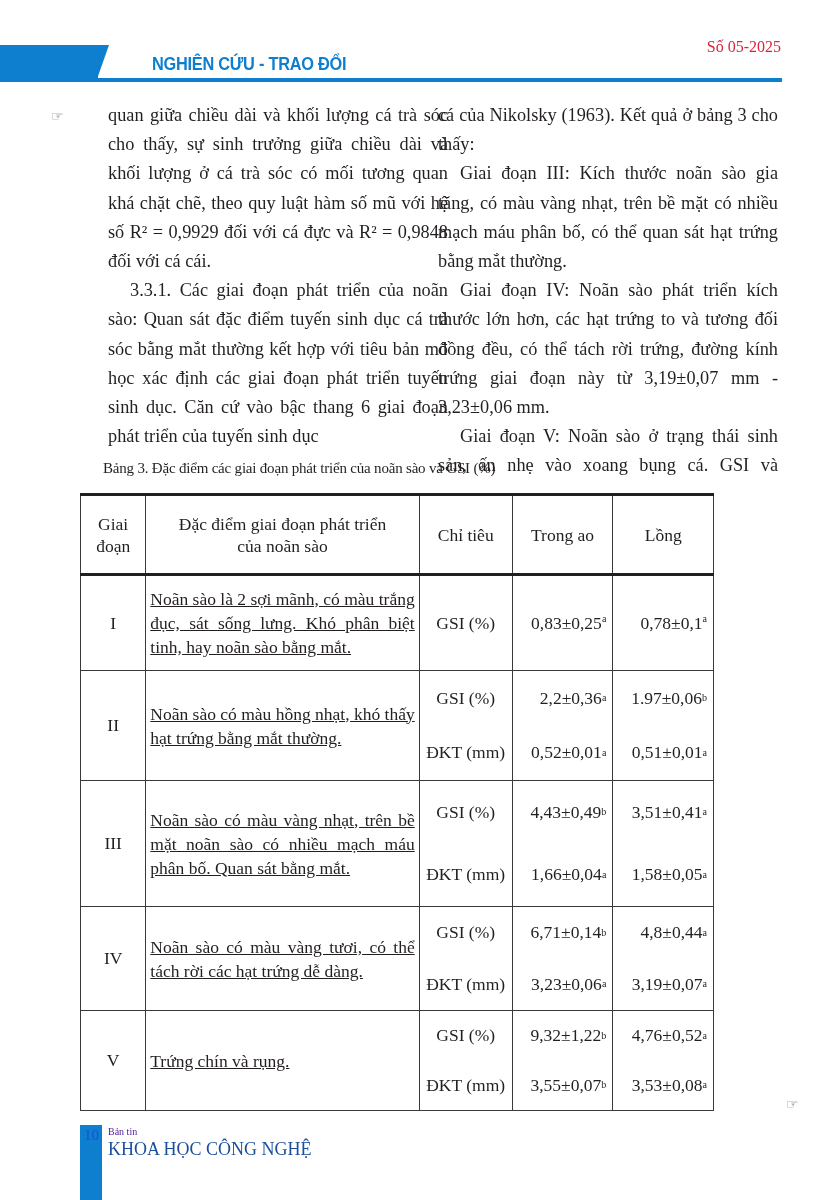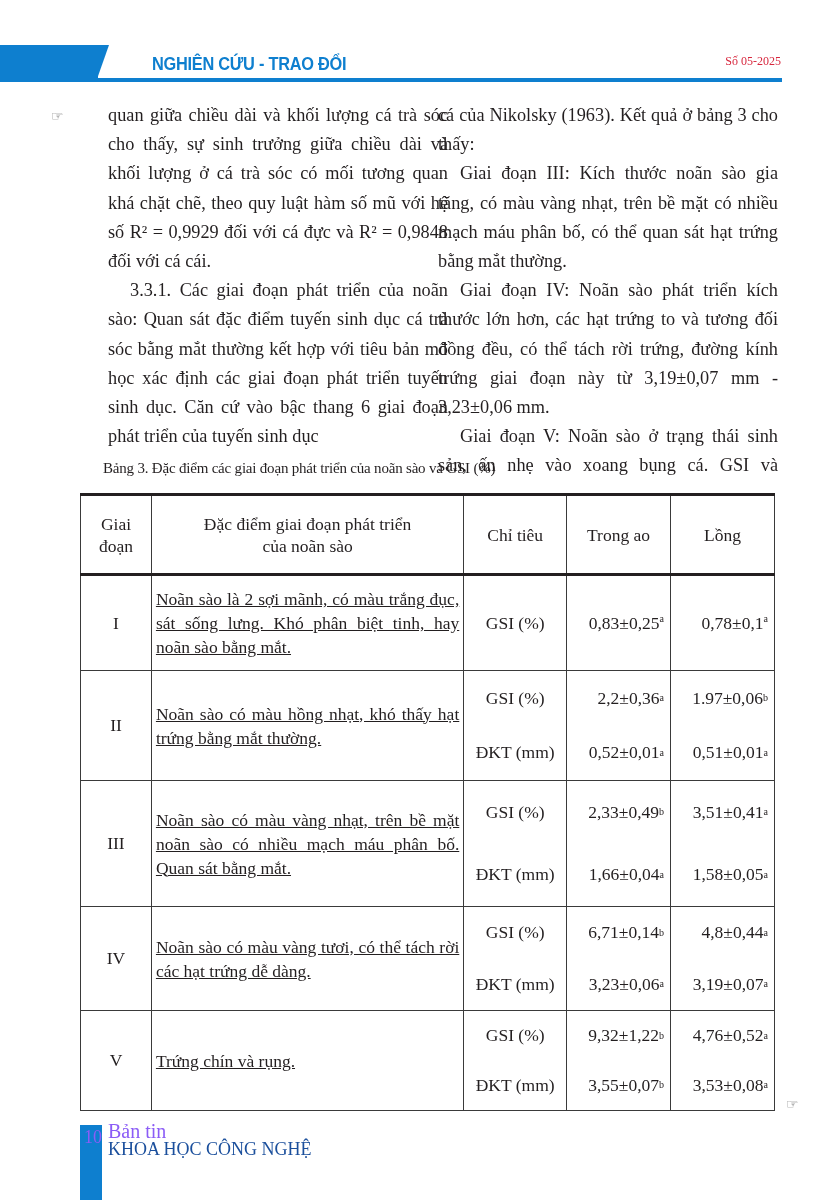--- a/index.html
+++ b/index.html
@@ -6,55 +6,55 @@
     html, body { width: 839px; height: 1200px; background: #ffffff; overflow: hidden; }
     body { position: relative; font-family: "Liberation Serif", "DejaVu Serif", serif; color: #231f20; }
 
     
     .hdr-bar { position: absolute; left: 0; top: 45px; width: 98px; height: 34px; background: #0e7fcf; }
     .hdr-wedge { position: absolute; left: 97px; top: 45px; width: 0; height: 0;
       border-top: 34px solid #0e7fcf; border-right: 12px solid transparent; }
     .hdr-line { position: absolute; left: 0; top: 78px; width: 782px; height: 4px; background: #0e7fcf; }
     .hdr-title { position: absolute; left: 152px; top: 53px; font-family: "Liberation Sans", "DejaVu Sans", sans-serif;
       font-weight: bold; font-size: 19px; color: #0e7fcf; letter-spacing: -0.3px; transform: scaleX(0.86); transform-origin: left center; }
-    .hdr-issue { position: absolute; right: 58px; top: 54px; font-size: 12px; color: #d7263d; }
+    .hdr-issue { position: absolute; right: 58px; top: 38px; font-size: 16px; color: #d7263d; }
 
     
     .col { position: absolute; top: 101px; width: 340px; font-size: 18.3px; line-height: 29.2px; text-align: justify; }
     .col-left { left: 80px; margin-left: 28px; }
     .col-right { left: 438px; }
     .col p { margin: 0; }
     .col .ind { text-indent: 22px; }
     .col p.justify-last { text-align-last: justify; }
 
     .cont-icon { position: absolute; left: 51px; top: 108px; font-size: 14px; color: #777; }
     .cont-icon-bottom { position: absolute; left: 786px; top: 1096px; font-size: 14px; color: #777; }
 
     .caption { position: absolute; left: 103px; top: 460px; font-size: 15px; letter-spacing: -0.2px; }
 
     
-    table.t3 { position: absolute; left: 80px; top: 493px; width: 695px; border-collapse: collapse; font-size: 17.5px; }
+    table.t3 { position: absolute; left: 80px; top: 493px; width: 634px; border-collapse: collapse; font-size: 17.5px; }
     table.t3 td, table.t3 th { border: 1.3px solid #3a3a3a; font-weight: normal; vertical-align: middle; }
     table.t3 thead tr { border-top: 3px solid #231f20; border-bottom: 3px solid #231f20; }
     table.t3 th { height: 80px; line-height: 22px; text-align: center; }
     table.t3 td.stage { text-align: center; width: 71px; }
     table.t3 td.desc { width: 313px; padding: 0 4px 0 4px; text-align: justify; line-height: 24px; text-decoration: underline; }
     table.t3 td.ind-col { width: 103px; padding: 0; }
     table.t3 td.val { width: 104px; padding: 0 6px 0 0; text-align: right; }
     table.t3 td.val2 { width: 104px; padding: 0 6px 0 0; text-align: right; }
     .sub { display: flex; flex-direction: column; justify-content: space-around; height: 100%; }
     .sub div { height: 50%; display: flex; align-items: center; }
     .ind-col .sub div { justify-content: center; }
     .val .sub div, .val2 .sub div { justify-content: flex-end; }
     sup { font-size: 10px; vertical-align: super; line-height: 0; }
 
     
     .ftr-bar { position: absolute; left: 80px; top: 1125px; width: 22px; height: 75px; background: #0e7fcf; }
-    .ftr-page { position: absolute; left: 84px; top: 1127px; font-size: 18px; color: #8b5cf6; }
-    .ftr-sub { position: absolute; left: 108px; top: 1124px; font-size: 20px; color: #8b5cf6; line-height: 15px; }
+    .ftr-page { position: absolute; left: 84px; top: 1127px; font-size: 15px; color: #1d4ed8; }
+    .ftr-sub { position: absolute; left: 108px; top: 1124px; font-size: 10px; color: #4c1d95; line-height: 15px; }
     .ftr-main { position: absolute; left: 108px; top: 1139px; font-size: 18px; color: #1b4f9c; line-height: 20px; }
   </style>
 </head>
 <body>
 
 <div class="hdr-bar"></div>
 <div class="hdr-wedge"></div>
 <div class="hdr-line"></div>
 <div class="hdr-title">NGHIÊN CỨU - TRAO ĐỔI</div>
 <div class="hdr-issue">Số 05-2025</div>
@@ -141,21 +141,21 @@
       <td class="desc">Noãn sào có màu vàng nhạt, trên bề mặt noãn sào có nhiều mạch máu phân bố. Quan sát bằng mắt.</td>
       <td class="ind-col" style="height:126px">
         <div class="sub">
             <div>GSI (%)</div>
             <div>ĐKT (mm)</div>
           </div>
       </td>
       <td class="val" style="height:126px">
         <div class="sub">
             <div>
-              <span>2,33±0,49</span>
+              <span>4,43±0,49</span>
               <sup>b</sup>
             </div>
             <div>
               <span>1,66±0,04</span>
               <sup>a</sup>
             </div>
           </div>
       </td>
       <td class="val2" style="height:126px">
         <div class="sub">

